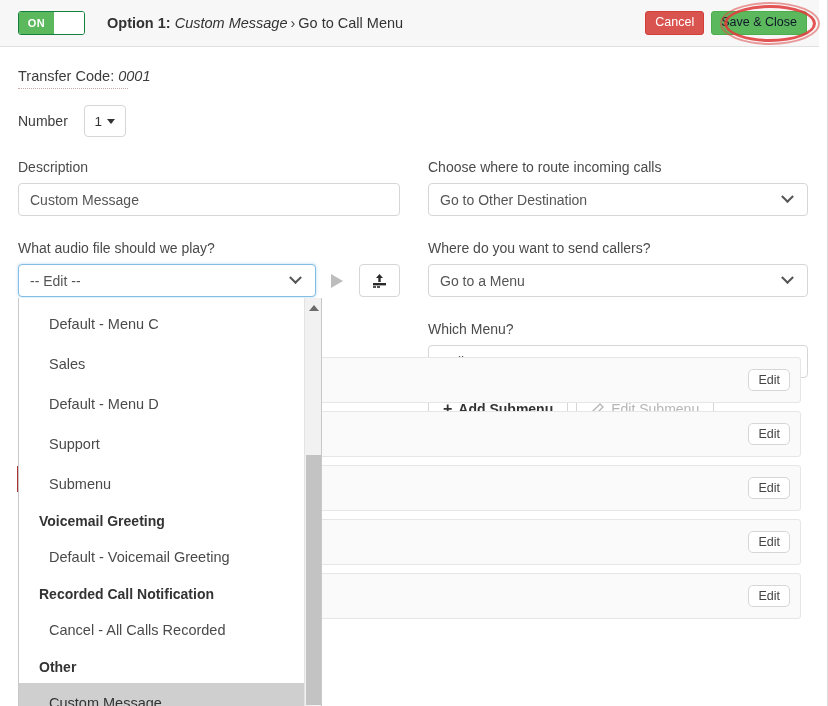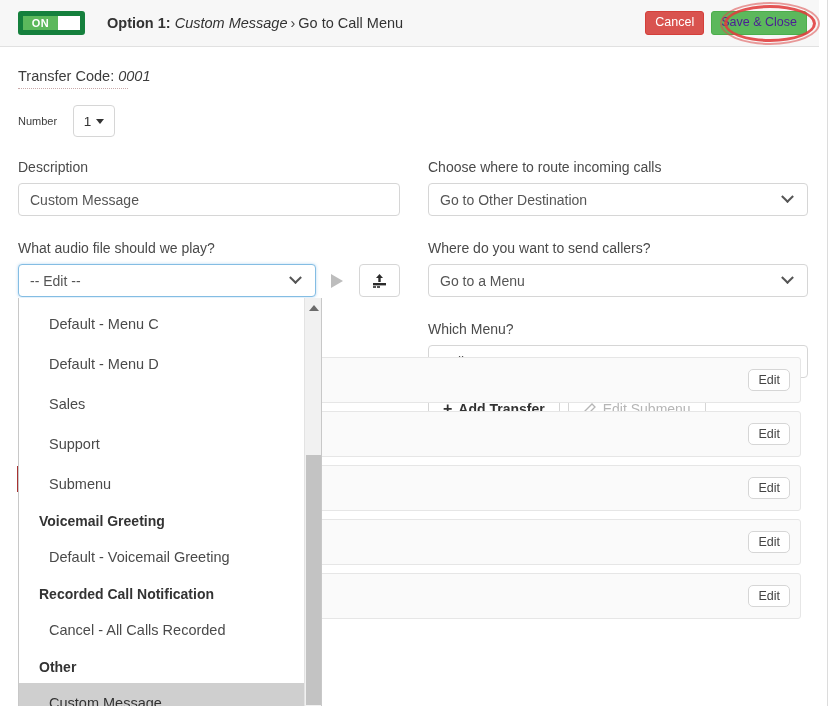--- a/index.html
+++ b/index.html
@@ -22,21 +22,21 @@
   .header {
     position: absolute; left: 0; top: 0;
     width: 819px; height: 47px;
     background: #f7f7f7;
     border-bottom: 1px solid #e1e1e1;
     display: flex; align-items: center;
     padding: 0 12px 0 18px;
   }
   .toggle {
     width: 67px; height: 24px;
-    border: 5px solid #15803d;
+    border: 1px solid #15803d;
     border-radius: 3px;
     display: flex; align-items: stretch;
     overflow: hidden; flex: none;
     background: #fff;
   }
   .toggle .on {
     background: #5cb85c;
     color: #fff;
     font-size: 11px; font-weight: bold;
     letter-spacing: .4px;
@@ -62,21 +62,21 @@
   }
   .btn-cancel {
     background: #d9534f; border: 1px solid #d43f3a;
     color: #fff; font-size: 12.5px;
     border-radius: 3px;
     padding: 4px 9px 5px;
     line-height: 1;
   }
   .btn-save {
     background: #5cb85c; border: 1px solid #4cae4c;
-    color: #4c1d95; font-size: 12.5px;
+    color: #0f172a; font-size: 12.5px;
     border-radius: 3px;
     padding: 4px 9px 5px;
     line-height: 1;
   }
 
   
   .annot {
     position: absolute;
     border: 3px solid #e03c3c;
     border-radius: 50%;
@@ -102,21 +102,21 @@
   .transfer-code .val { font-style: italic; text-align: center; }
   .transfer-code .dotline {
     position: absolute; left: 0; top: 20px; width: 110px;
     border-bottom: 1px dotted #c9a9a9;
   }
 
   .number-row {
     position: absolute; left: 18px; top: 58px;
     display: flex; align-items: center; gap: 16px;
   }
-  .number-row .lbl { font-size: 11px; }
+  .number-row .lbl { font-size: 14px; }
   .num-select {
     width: 42px; height: 32px;
     border: 1px solid #d6d6d6; border-radius: 4px;
     background: #fff;
     display: flex; align-items: center; justify-content: center;
     gap: 5px; font-size: 13.5px; color: #333;
   }
   .caret { width: 0; height: 0;
     border-left: 4px solid transparent;
     border-right: 4px solid transparent;
@@ -351,21 +351,21 @@
 
       <div class="field-group">
         <span class="field-label">Which Menu?</span>
         <div class="sel">
           <span>Call Menu</span>
           <span class="chev"></span>
         </div>
         <div class="submenu-btns">
           <button class="sm-btn">
             <span class="plus">+</span>
-            <span>Add Transfer</span>
+            <span>Add Submenu</span>
           </button>
           <button class="sm-btn disabled">
             <svg width="14" height="14" viewBox="0 0 14 14">
               <path d="M1 10 L9 2 L12 5 L4 13 H1 Z" fill="none" stroke="#b6b6b6" stroke-width="1.3"></path>
             </svg>
             <span>Edit Submenu</span>
           </button>
         </div>
       </div>
 
@@ -407,24 +407,24 @@
   </div>
 
   <div class="red-mark"></div>
 
   <div class="dropdown">
     <div class="dd-list">
       <div class="dd-item">
           <span>Default - Menu C</span>
         </div>
       <div class="dd-item">
+          <span>Sales</span>
+        </div>
+      <div class="dd-item">
           <span>Default - Menu D</span>
-        </div>
-      <div class="dd-item">
-          <span>Sales</span>
         </div>
       <div class="dd-item">
           <span>Support</span>
         </div>
       <div class="dd-item">
           <span>Submenu</span>
         </div>
       <div class="dd-group">Voicemail Greeting</div>
       <div class="dd-item">
           <span>Default - Voicemail Greeting</span>

